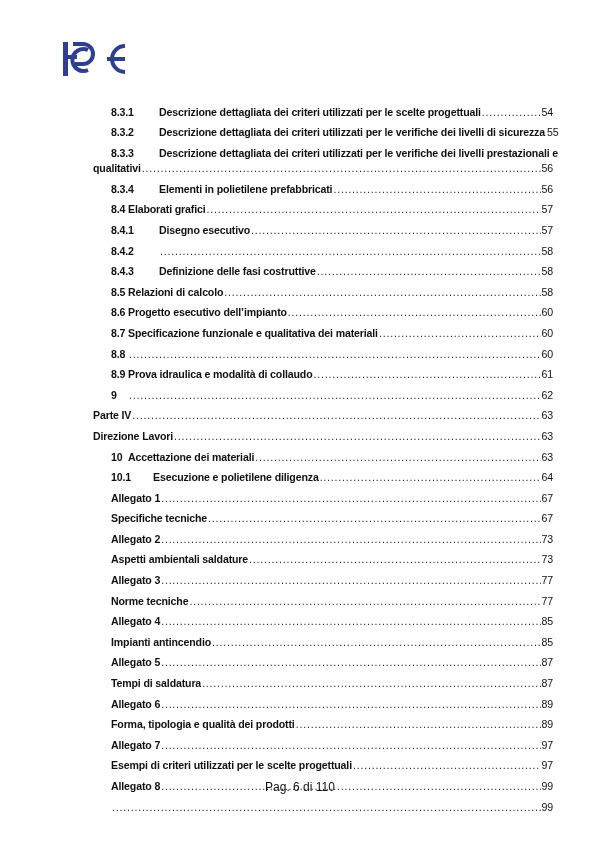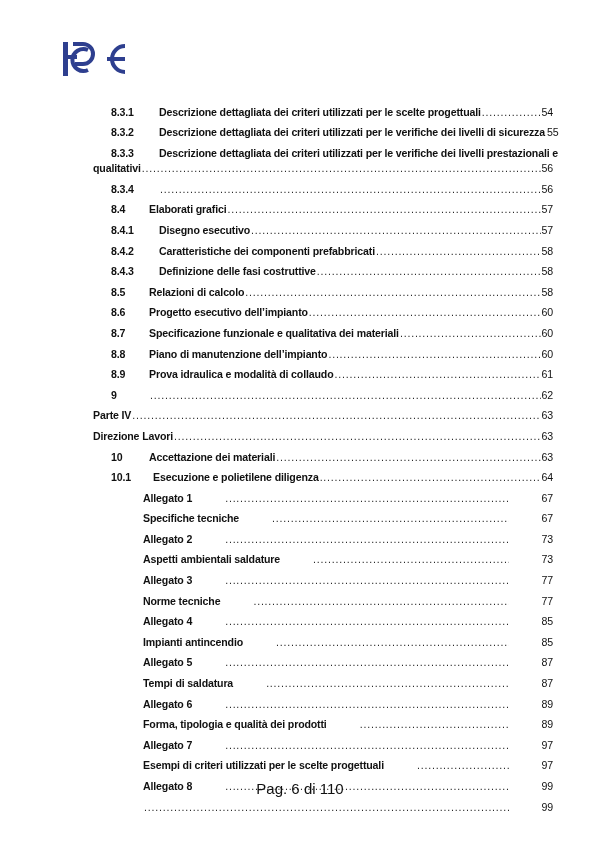--- a/index.html
+++ b/index.html
@@ -10,32 +10,32 @@
     .row { position: relative; display: flex; align-items: flex-end; height: 20.6px;
       font-size: 10.6px; font-weight: bold; letter-spacing: -0.15px; }
     .row .num { flex: 0 0 auto; }
     .row .title { flex: 0 1 auto; white-space: nowrap; }
     .row .dots { flex: 1 1 auto; overflow: hidden; white-space: nowrap; font-weight: normal;
       margin-left: 1px; margin-right: 1px; letter-spacing: 0.8px; color: #222; }
     .row .dots::before { content: "................................................................................................................................................................................................................................................"; }
     .row .page { flex: 0 0 auto; font-weight: normal; }
     .lvl0 .num { width: 0; }
     .lvl1 { padding-left: 18px; }
-    .lvl1 .num { width: 38px; }
+    .lvl1 .num { width: 17px; }
     .lvl2 { padding-left: 18px; }
     .lvl2 .num { width: 48px; }
     .lvl3 { padding-left: 18px; }
     .lvl3 .num { width: 42px; }
-    .app { padding-left: 18px; gap: 32px; }
+    .app { padding-left: 18px; }
     .wrap { height: 36px; flex-direction: column; align-items: stretch; justify-content: flex-end; }
     .wrap .line1 { display: flex; padding-left: 18px; height: 15px; }
     .wrap .line1 .num { width: 48px; }
     .wrap .line2 { display: flex; align-items: flex-end; }
     .footer { position: absolute; left: 0; width: 600px; top: 780px; text-align: center;
-      font-size: 15px; color: #111; }
+      font-size: 12px; color: #111; }
   </style>
 </head>
 <body>
 
 <div class="logo">
   <svg width="64" height="38" viewBox="0 0 64 38">
     <rect x="0" y="2" width="5" height="34" fill="#2e3f8f"></rect>
     <rect x="0" y="15" width="14" height="4" fill="#2e3f8f"></rect>
     <path d="M10 4 H20 A10 10 0 0 1 20 24 H12" fill="none" stroke="#2e3f8f" stroke-width="4"></path>
     <path d="M25 10 A11 11 0 1 0 25 30" fill="none" stroke="#2e3f8f" stroke-width="4"></path>
@@ -64,38 +64,38 @@
         <span class="title">Descrizione dettagliata dei criteri utilizzati per le verifiche dei livelli prestazionali e</span>
       </div>
       <div class="line2">
         <span class="title">qualitativi</span>
         <span class="dots"></span>
         <span class="page">56</span>
       </div>
     </div>
     <div class="row lvl2">
       <span class="num">8.3.4</span>
+      <span class="title">Elementi in polietilene prefabbricati</span>
       <span class="dots"></span>
       <span class="page">56</span>
     </div>
     <div class="row lvl1">
       <span class="num">8.4</span>
       <span class="title">Elaborati grafici</span>
       <span class="dots"></span>
       <span class="page">57</span>
     </div>
     <div class="row lvl2">
       <span class="num">8.4.1</span>
       <span class="title">Disegno esecutivo</span>
       <span class="dots"></span>
       <span class="page">57</span>
     </div>
     <div class="row lvl2">
       <span class="num">8.4.2</span>
-      <span class="title">Caratteristiche dei componenti prefabbricati</span>
       <span class="dots"></span>
       <span class="page">58</span>
     </div>
     <div class="row lvl2">
       <span class="num">8.4.3</span>
       <span class="title">Definizione delle fasi costruttive</span>
       <span class="dots"></span>
       <span class="page">58</span>
     </div>
     <div class="row lvl1">
@@ -111,21 +111,20 @@
       <span class="page">60</span>
     </div>
     <div class="row lvl1">
       <span class="num">8.7</span>
       <span class="title">Specificazione funzionale e qualitativa dei materiali </span>
       <span class="dots"></span>
       <span class="page">60</span>
     </div>
     <div class="row lvl1">
       <span class="num">8.8</span>
-      <span class="title">Piano di manutenzione dell’impianto</span>
       <span class="dots"></span>
       <span class="page">60</span>
     </div>
     <div class="row lvl1">
       <span class="num">8.9</span>
       <span class="title">Prova idraulica e modalità di collaudo</span>
       <span class="dots"></span>
       <span class="page">61</span>
     </div>
     <div class="row lvl1">

